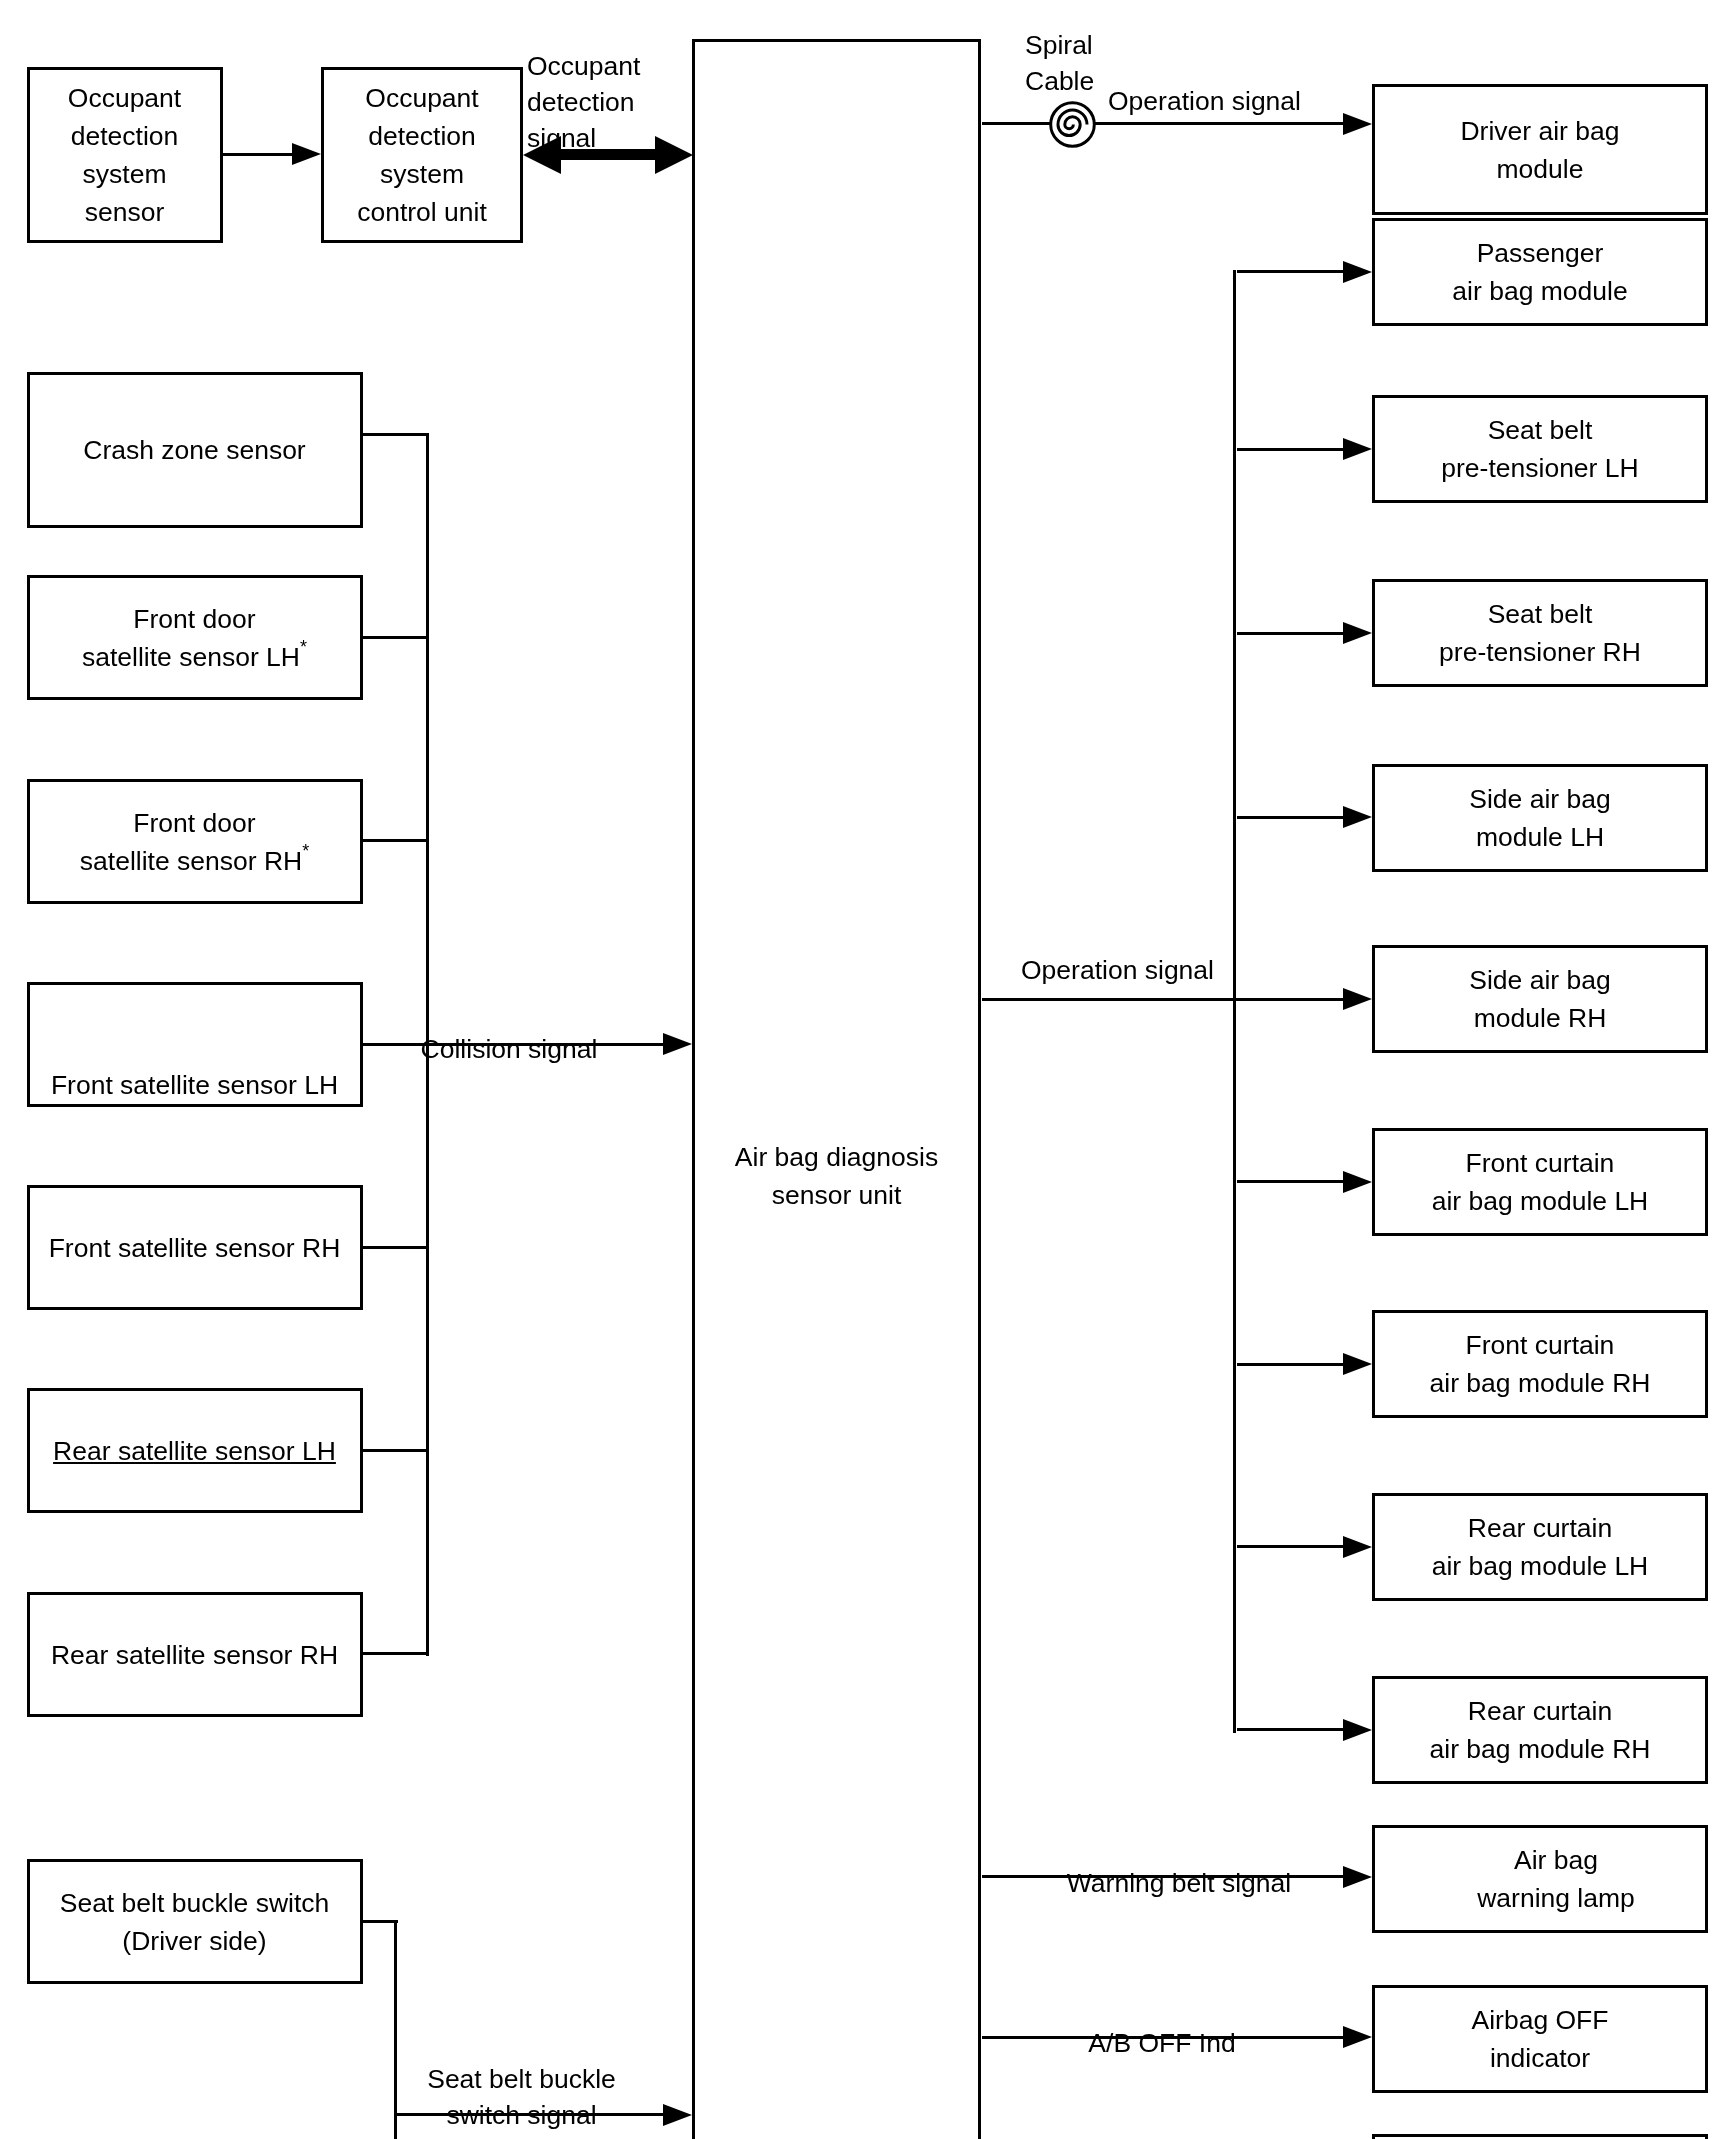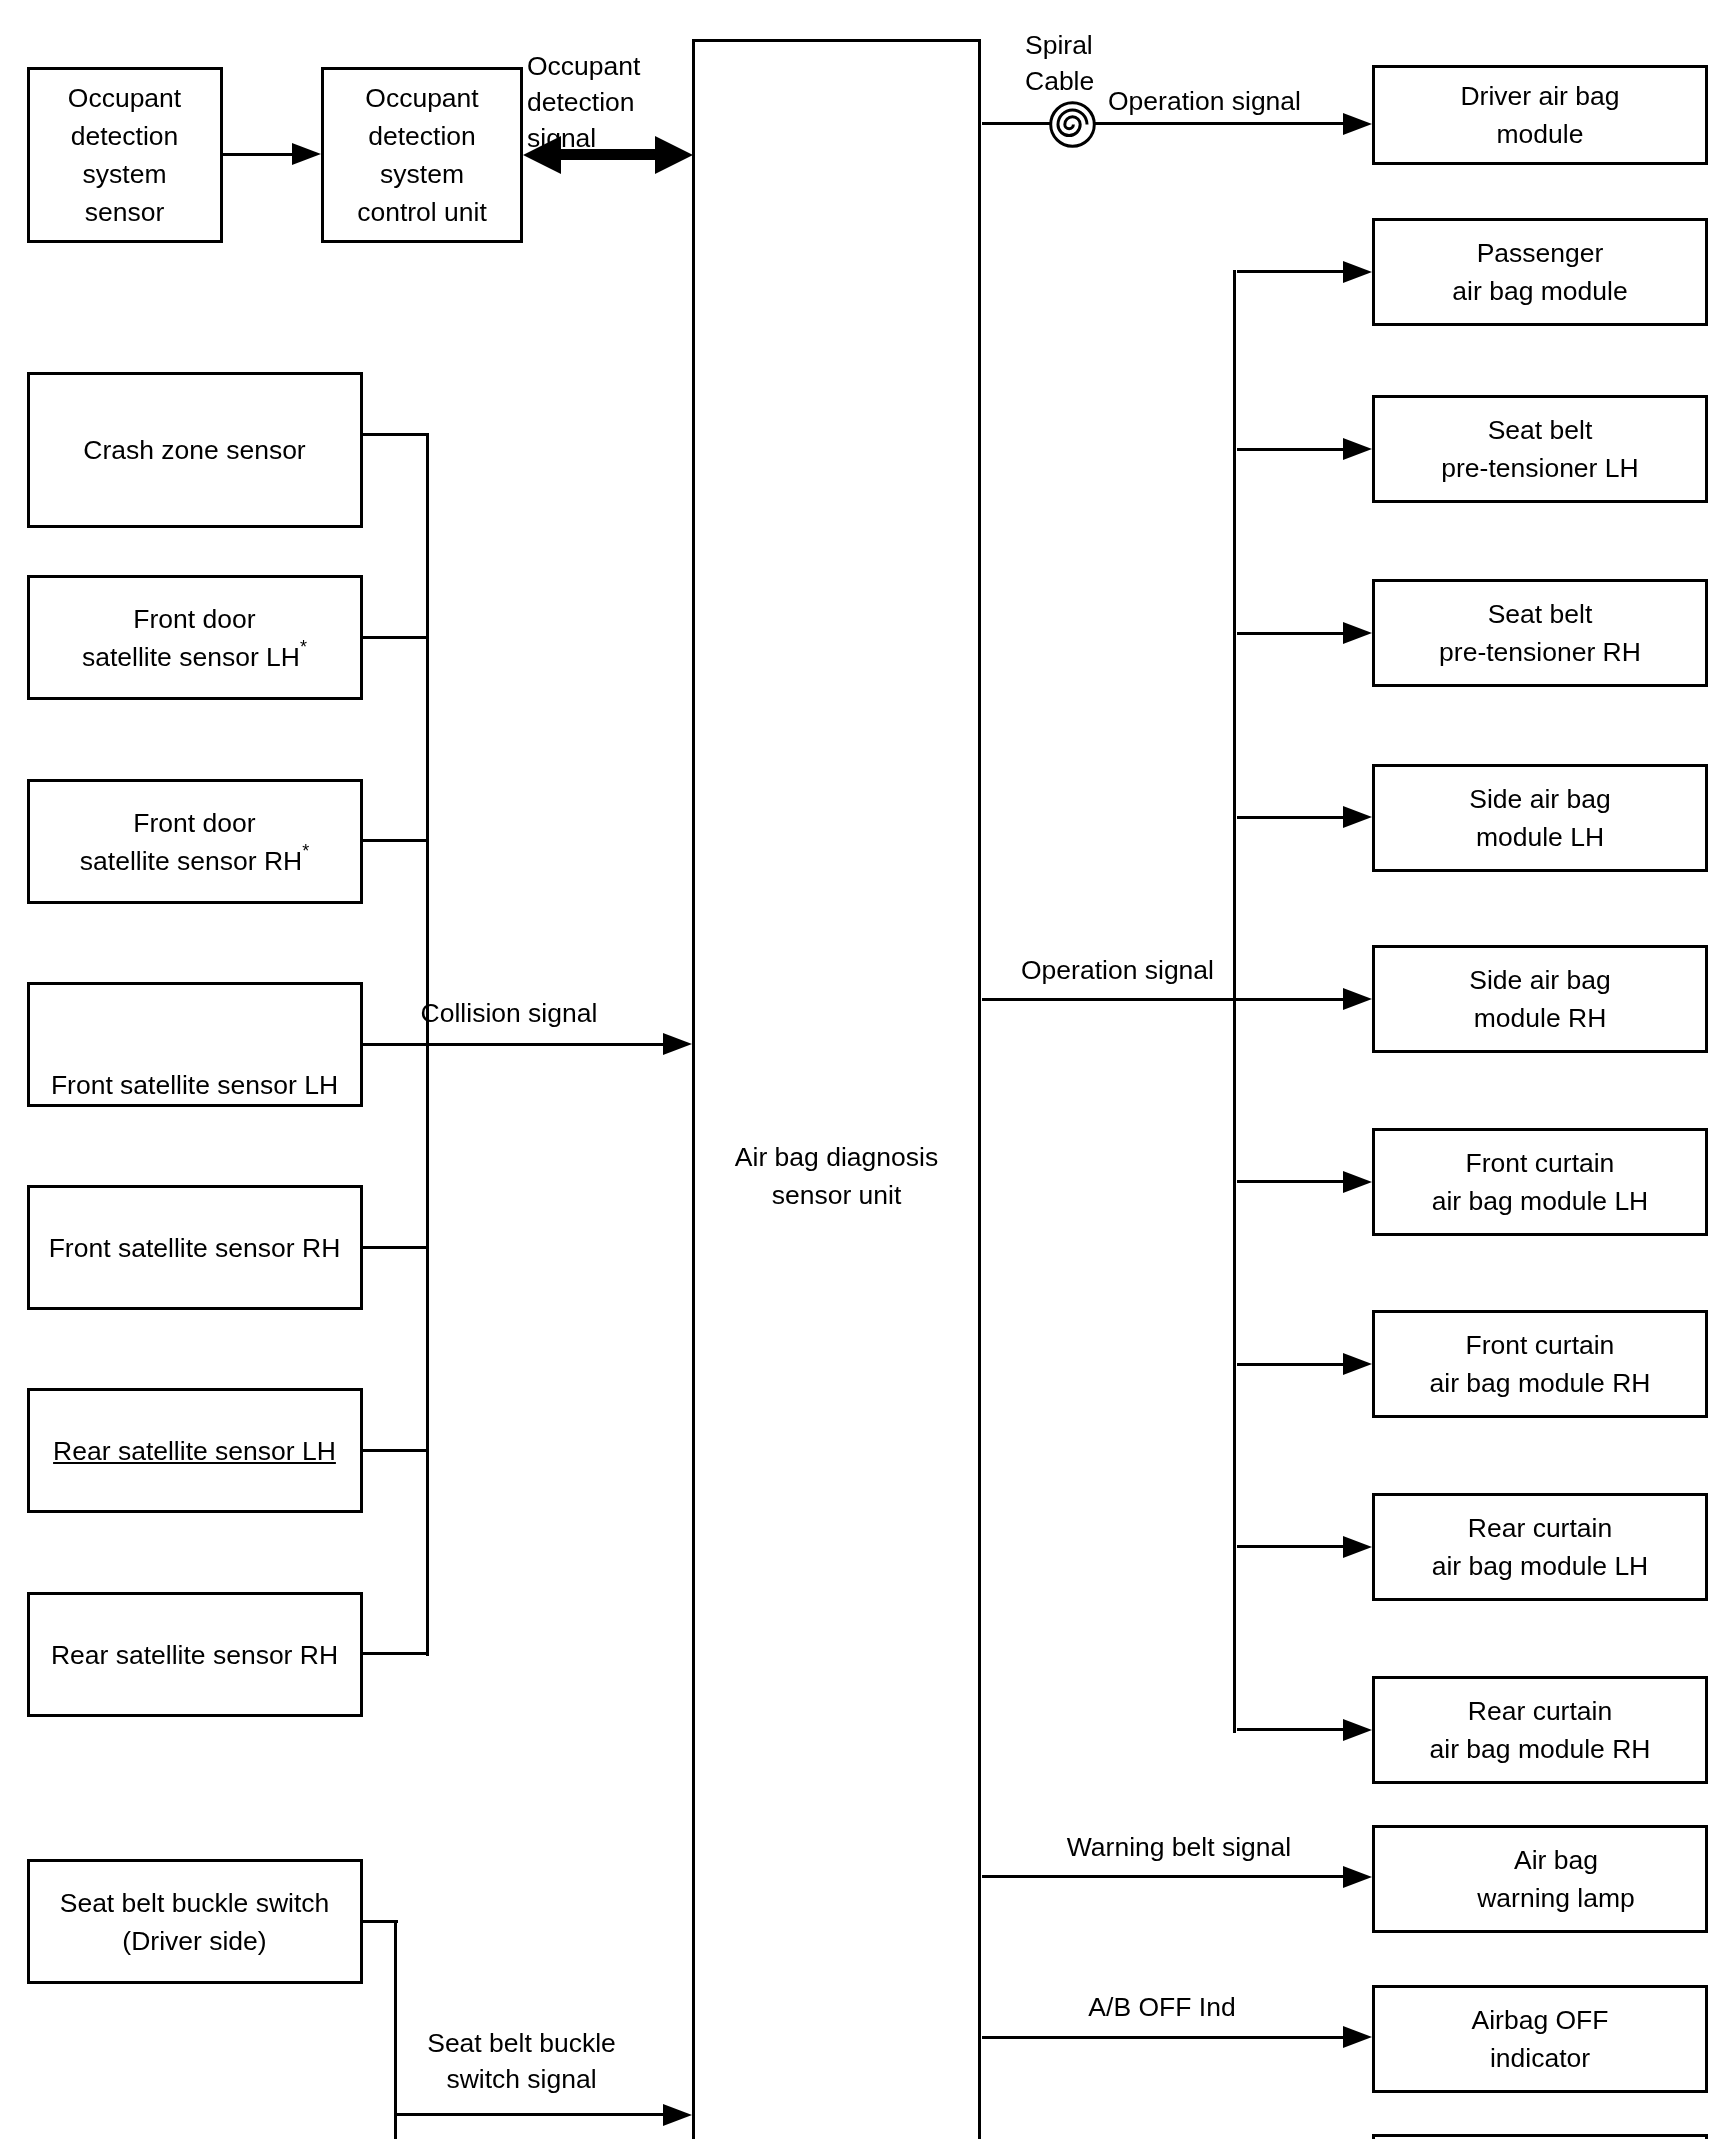--- a/index.html
+++ b/index.html
@@ -31,21 +31,21 @@
     font-size:18px;
     line-height:0;
     vertical-align:13px;
   }
   .lbl{
     position:absolute;
     font-size:26.5px;
     line-height:36px;
     white-space:pre-line;
   }
-  .lbl.c{text-align:center;}
+  .lbl.c{text-align:center;margin-top:36px;}
   .hline{position:absolute;height:3.4px;background:#000;}
   .vline{position:absolute;width:3.4px;background:#000;}
   .arR{position:absolute;width:0;height:0;border-top:11px solid transparent;border-bottom:11px solid transparent;border-left:29px solid #000;}
   .arRbig{position:absolute;width:0;height:0;border-top:19px solid transparent;border-bottom:19px solid transparent;border-left:38px solid #000;}
   .arLbig{position:absolute;width:0;height:0;border-top:19px solid transparent;border-bottom:19px solid transparent;border-right:38px solid #000;}
   .spiral{position:absolute;}
 </style>
 </head>
 <body>
 
@@ -132,21 +132,21 @@
 Cable</div>
   <div class="hline" style="left:982px;top:122px;width:69px;"></div>
   <div class="hline" style="left:1094px;top:122px;width:251px;"></div>
   <div class="arR" style="left:1343px;top:113px;"></div>
   <svg class="spiral" style="left:1049px;top:101px;" width="47" height="47" viewBox="0 0 110 110">
     <circle cx="55" cy="55" r="51" fill="#ffffff" stroke="#000000" stroke-width="7"></circle>
     <path d="M 89 55 A 34 34 0 0 0 21 55 A 26 26 0 0 0 73 55 A 18 18 0 0 0 37 55 A 10 10 0 0 0 57 55" fill="none" stroke="#000000" stroke-width="7"></path>
   </svg>
   <div class="lbl" style="left:1108px;top:83px;">Operation signal</div>
 
-  <div class="box" style="left:1372px;top:65px;width:336px;height:100px;">
+  <div class="box" style="left:1372px;top:84px;width:336px;height:131px;">
     <div class="cell"><span>Driver air bag
 module</span></div>
   </div>
   <div class="box" style="left:1372px;top:218px;width:336px;height:108px;">
     <div class="cell"><span>Passenger
 air bag module</span></div>
   </div>
   <div class="box" style="left:1372px;top:395px;width:336px;height:108px;">
     <div class="cell"><span>Seat belt
 pre-tensioner LH</span></div>

